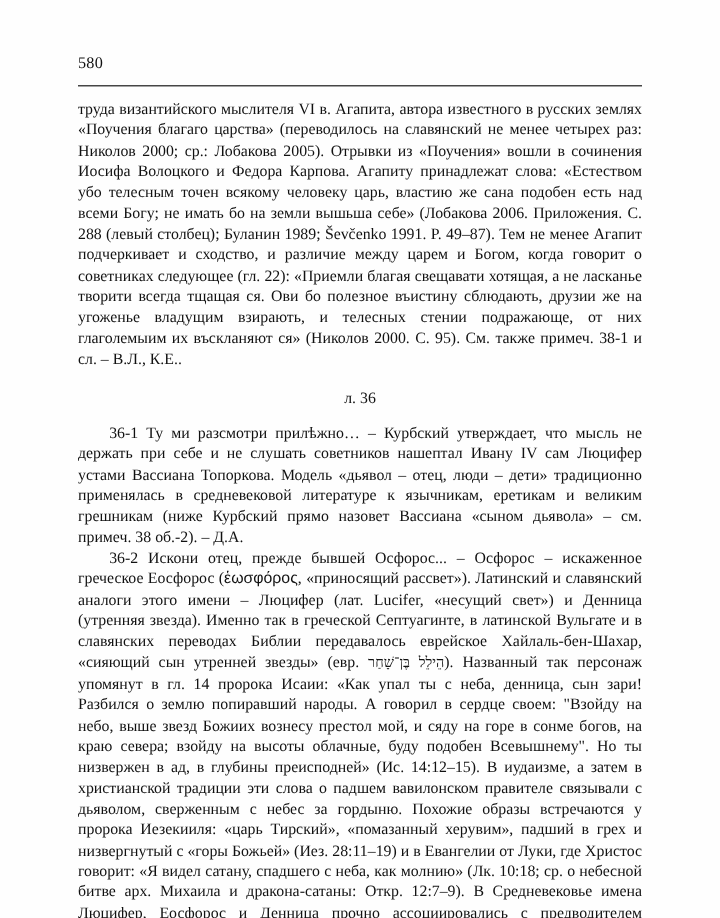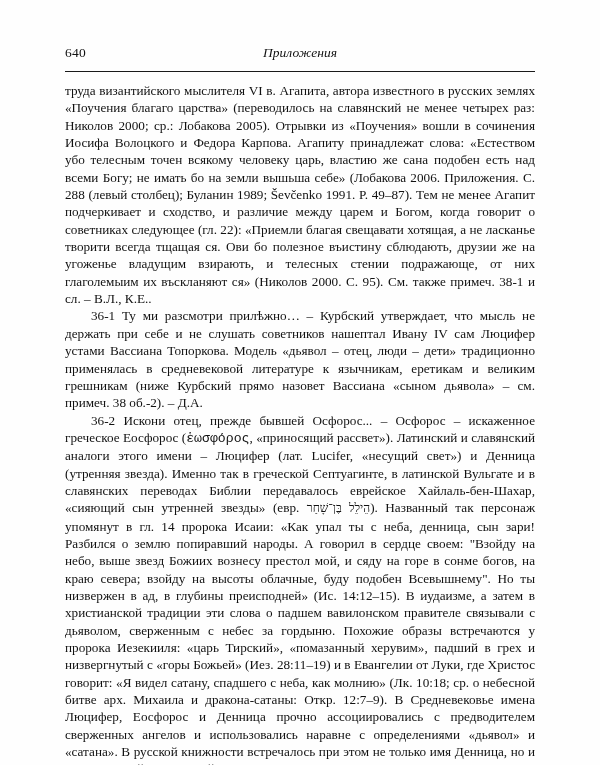--- a/index.html
+++ b/index.html
@@ -68,44 +68,44 @@
   p.indent {
     text-indent: 26px;
   }
   .section-head {
     text-align: center;
     font-size: 13.2px;
     margin: 16px 0 11px 0;
     line-height: 17.35px;
   }
   .it { }
-  .grk { font-family: Liberation Mono, monospace; font-style: normal; }
+  .grk { font-family: Liberation Sans, sans-serif; font-style: normal; }
   .heb {
     font-family: Liberation Serif, serif;
     direction: rtl;
     unicode-bidi: isolate;
     font-size: 12px;
   }
 </style>
 </head>
 <body>
 
 <div class="page">
   <div class="content">
 
     <div class="runhead">
-      <span class="folio">640</span>
-      <span class="runhead-title">Приложения</span>
+      <span class="folio">580</span>
     </div>
     <hr class="rule">
 
     <div class="body-block">
 
       <p class="para"><span>труда византийского мыслителя VI в. Агапита, автора известного в русских землях «Поучения благаго царства» (переводилось на славянский не менее четырех раз: Николов 2000; ср.: Лобакова 2005). Отрывки из «Поучения» вошли в сочинения Иосифа Волоцкого и Федора Карпова. Агапиту принадлежат слова: «Естеством убо телесным точен всякому человеку царь, властию же сана подобен есть над всеми Богу; не имать бо на земли вышьша себе» (Лобакова 2006. Приложения. С. 288 (левый столбец); Буланин 1989; Ševčenko 1991. P. 49–87). Тем не менее Агапит подчеркивает и сходство, и различие между царем и Богом, когда говорит о советниках следующее (гл. 22): «Приемли благая свещавати хотящая, а не ласканье творити всегда тщащая ся. Ови бо полезное въистину сблюдають, друзии же на угоженье владущим взирають, и телесных стении подражающе, от них глаголемыим их въскланяют ся» (Николов 2000. С. 95). См. также примеч. 38-1 и сл. – </span><span class="it">В.Л., К.Е.</span><span>.</span></p>
 
+      <div class="section-head">л. 36</div>
 
       <p class="para indent"><span>36-1 </span><span class="it">Ту ми разсмотри прилѣжно…</span><span> – Курбский утверждает, что мысль не держать при себе и не слушать советников нашептал Ивану IV сам Люцифер устами Вассиана Топоркова. Модель «дьявол – отец, люди – дети» традиционно применялась в средневековой литературе к язычникам, еретикам и великим грешникам (ниже Курбский прямо назовет Вассиана «сыном дьявола» – см. примеч. 38 об.-2). – </span><span class="it">Д.А.</span></p>
 
       <p class="para indent"><span>36-2 </span><span class="it">Искони отец, прежде бывшей Осфорос...</span><span> – Осфорос – искаженное греческое Еосфорос (</span><span class="grk">ἑωσφόρος</span><span>, «приносящий рассвет»). Латинский и славянский аналоги этого имени – Люцифер (лат. </span><span class="it">Lucifer</span><span>, «несущий свет») и Денница (утренняя звезда). Именно так в греческой Септуагинте, в латинской Вульгате и в славянских переводах Библии передавалось еврейское </span><span class="it">Хайлаль-бен-Шахар</span><span>, «сияющий сын утренней звезды» (евр. </span><span class="heb">הֵילֵל בֶּן־שָׁחַר</span><span>). Названный так персонаж упомянут в гл. 14 пророка Исаии: «Как упал ты с неба, денница, сын зари! Разбился о землю попиравший народы. А говорил в сердце своем: "Взойду на небо, выше звезд Божиих вознесу престол мой, и сяду на горе в сонме богов, на краю севера; взойду на высоты облачные, буду подобен Всевышнему". Но ты низвержен в ад, в глубины преисподней» (Ис. 14:12–15). В иудаизме, а затем в христианской традиции эти слова о падшем вавилонском правителе связывали с дьяволом, сверженным с небес за гордыню. Похожие образы встречаются у пророка Иезекииля: «царь Тирский», «помазанный херувим», падший в грех и низвергнутый с «горы Божьей» (Иез. 28:11–19) и в Евангелии от Луки, где Христос говорит: «Я видел сатану, спадшего с неба, как молнию» (Лк. 10:18; ср. о небесной битве арх. Михаила и дракона-сатаны: Откр. 12:7–9). В Средневековье имена Люцифер, Еосфорос и Денница прочно ассоциировались с предводителем сверженных ангелов и использовались наравне с определениями «дьявол» и «сатана». В русской книжности встречалось при этом не только имя Денница, но и его латинский и греческий аналоги. См. также примеч. 130-2. – </span></p>
 
     </div>
   </div>
 </div>
 
 </body></html>

